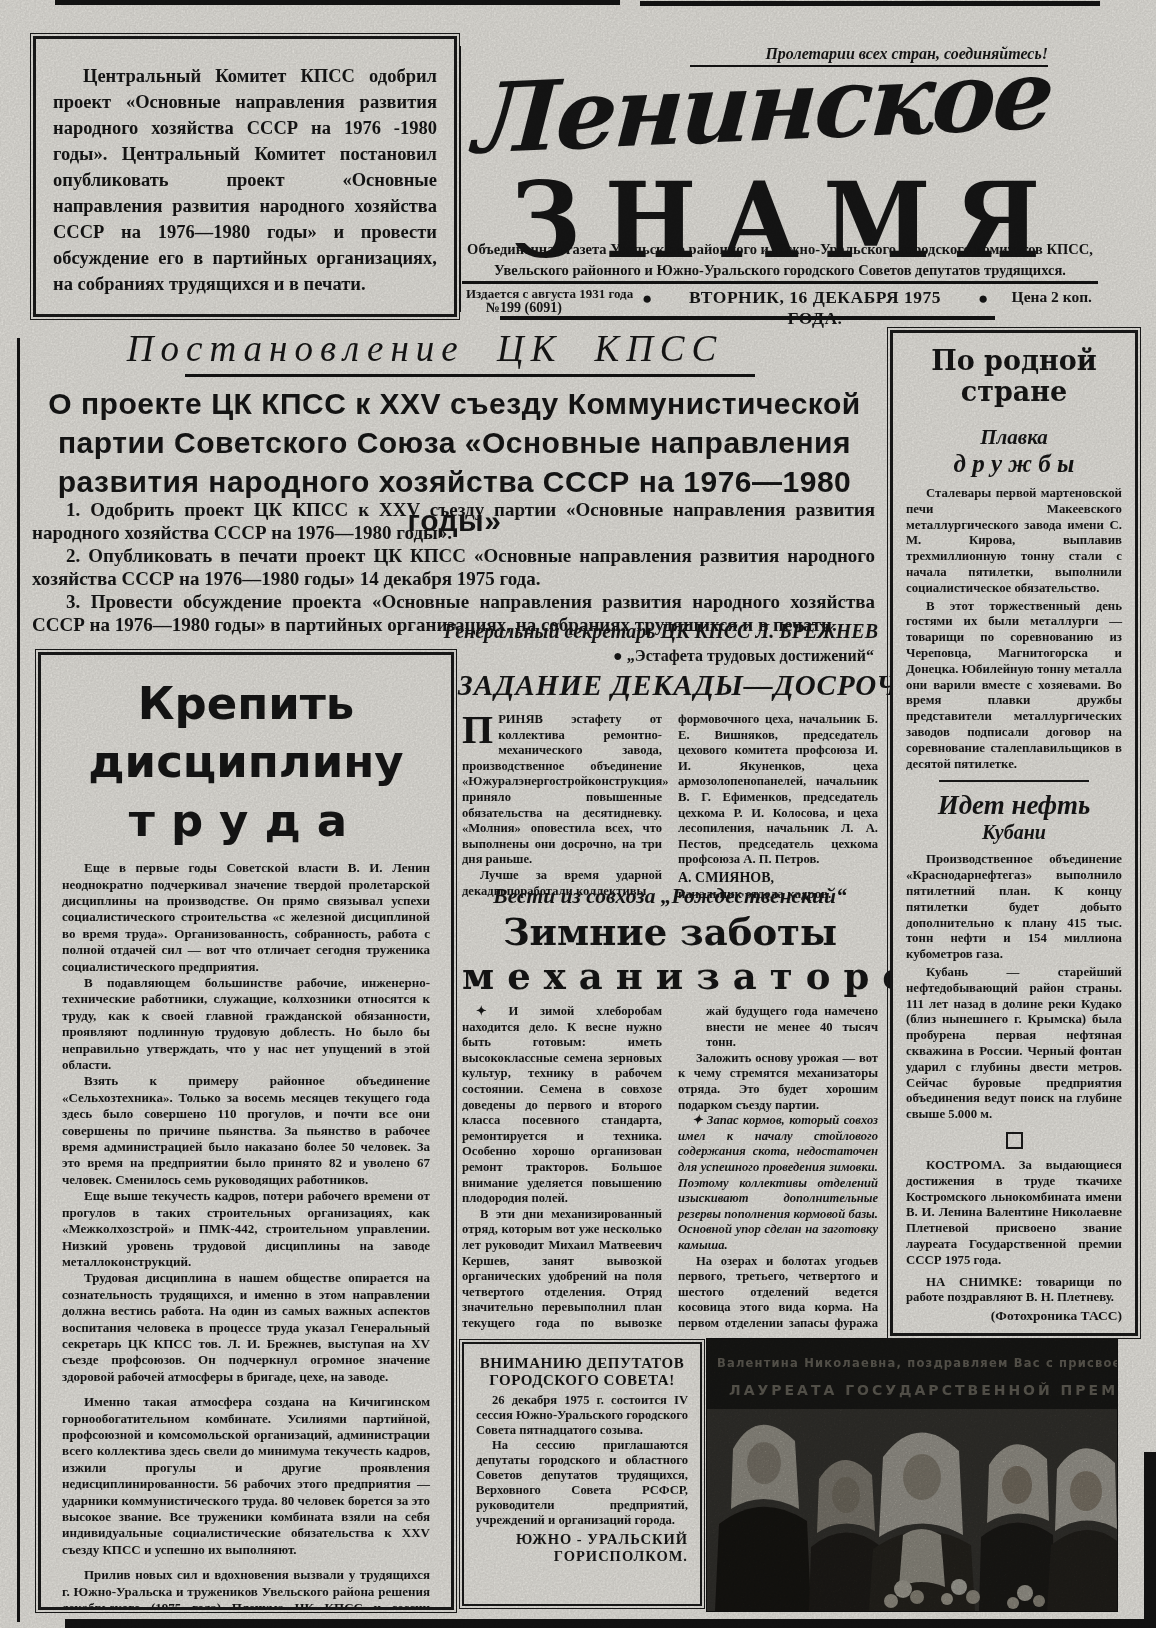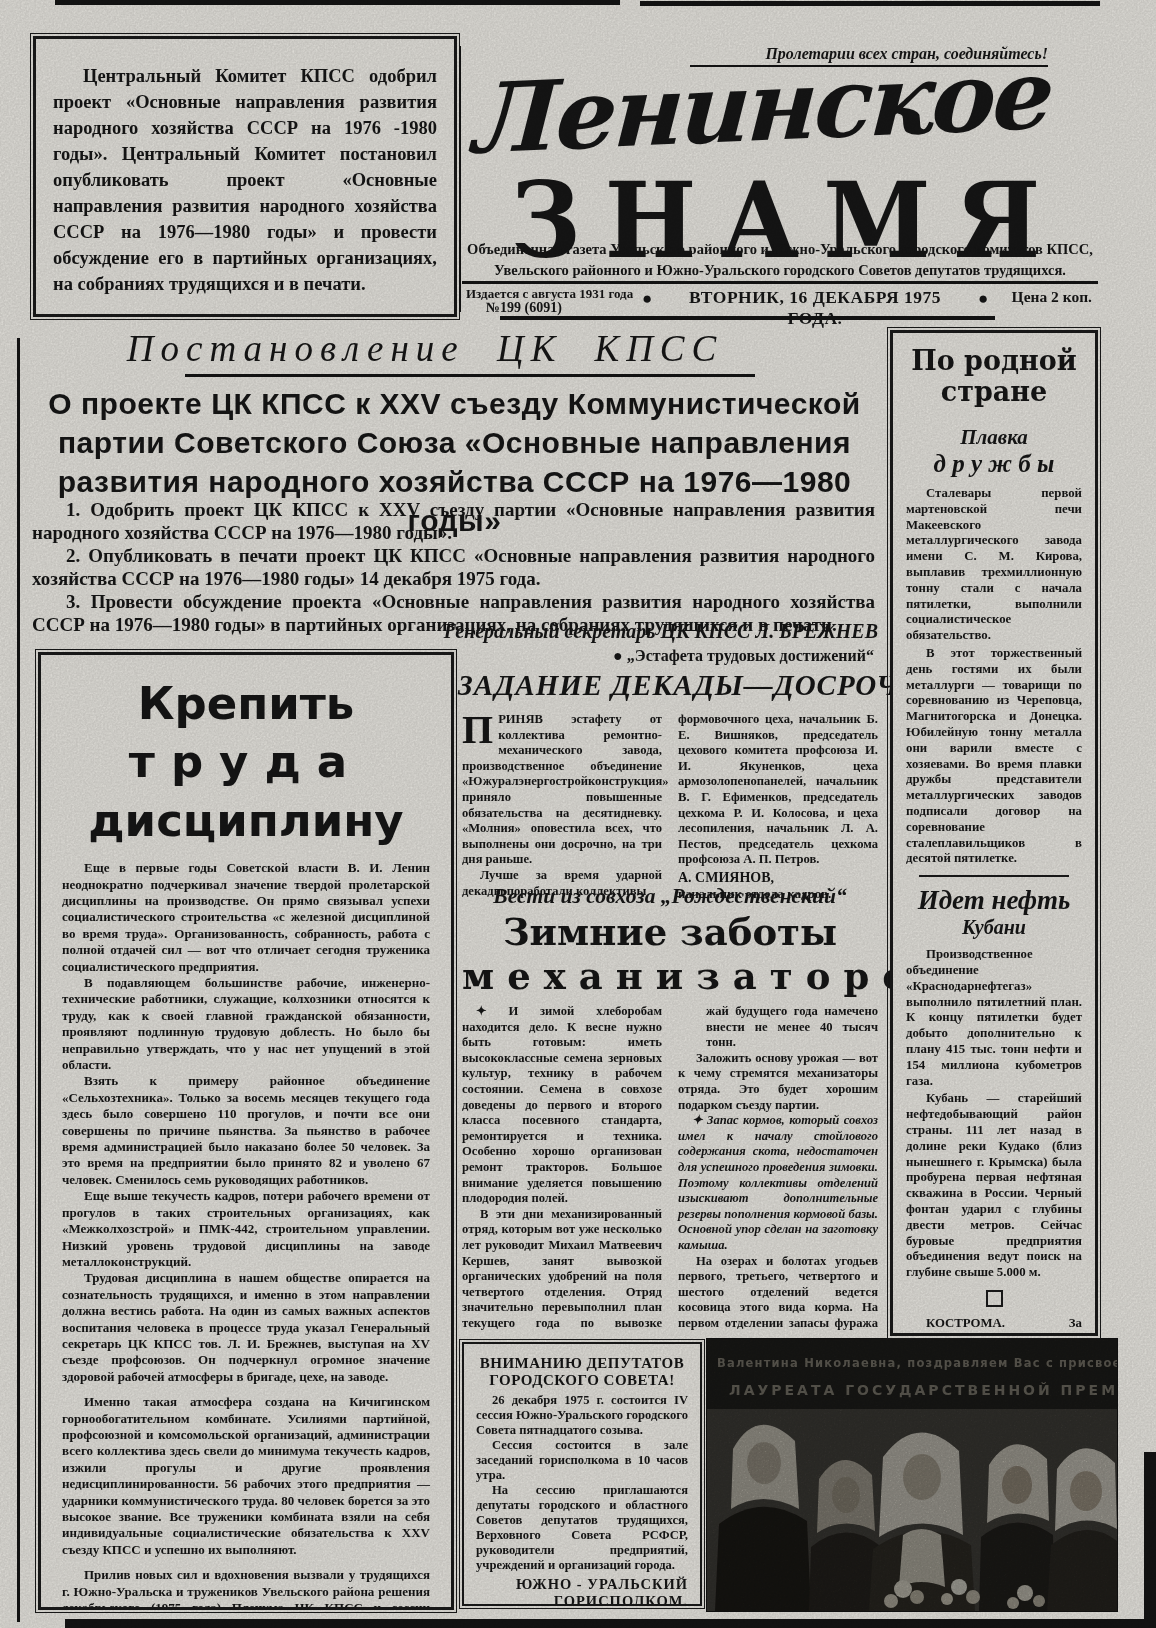--- a/index.html
+++ b/index.html
@@ -95,22 +95,22 @@
   </div>
   <div class="abs decree-items" style="left:32px;top:498px;width:843px;">
     <p>1. Одобрить проект ЦК КПСС к XXV съезду партии «Основные направления развития народного хозяйства СССР на 1976—1980 годы».</p>
     <p>2. Опубликовать в печати проект ЦК КПСС «Основные направления развития народного хозяйства СССР на 1976—1980 годы» 14 декабря 1975 года.</p>
     <p>3. Провести обсуждение проекта «Основные направления развития народного хозяйства СССР на 1976—1980 годы» в партийных организациях, на собраниях трудящихся и в печати.</p>
   </div>
   <div class="abs b i rt" style="left:380px;top:620px;width:498px;font-size:20px;">Генеральный секретарь ЦК КПСС Л. БРЕЖНЕВ</div>
 
   <div class="abs dblbox" style="left:38px;top:652px;width:416px;height:958px;box-sizing:border-box;padding:16px 19px;overflow:hidden;">
     <div class="disc-title" style="font-size:45px;margin-top:8px;">Крепить</div>
+    <div class="disc-title" style="font-size:45px;margin-top:8px;">дисциплину</div>
     <div class="disc-title" style="font-size:45px;margin-top:8px;letter-spacing:16px;">труда</div>
-    <div class="disc-title" style="font-size:45px;margin-top:8px;">дисциплину</div>
     <div class="disc-body bodytext" style="margin-top:14px;">
       <p>Еще в первые годы Советской власти В. И. Ленин неоднократно подчеркивал значение твердой пролетарской дисциплины на производстве. Он прямо связывал успехи социалистического строительства «с железной дисциплиной во время труда». Организованность, собранность, работа с полной отдачей сил — вот что отличает сегодня труженика социалистического предприятия.</p>
       <p>В подавляющем большинстве рабочие, инженерно-технические работники, служащие, колхозники относятся к труду, как к своей главной гражданской обязанности, проявляют подлинную трудовую доблесть. Но было бы неправильно утверждать, что у нас нет упущений в этой области.</p>
       <p>Взять к примеру районное объединение «Сельхозтехника». Только за восемь месяцев текущего года здесь было совершено 110 прогулов, и почти все они совершены по причине пьянства. За пьянство в рабочее время администрацией было наказано более 50 человек. За это время на предприятии было принято 82 и уволено 67 человек. Сменилось семь руководящих работников.</p>
       <p>Еще выше текучесть кадров, потери рабочего времени от прогулов в таких строительных организациях, как «Межколхозстрой» и ПМК-442, строительном управлении. Низкий уровень трудовой дисциплины на заводе металлоконструкций.</p>
       <p>Трудовая дисциплина в нашем обществе опирается на сознательность трудящихся, и именно в этом направлении должна вестись работа. На один из самых важных аспектов воспитания человека в процессе труда указал Генеральный секретарь ЦК КПСС тов. Л. И. Брежнев, выступая на XV съезде профсоюзов. Он подчеркнул огромное значение здоровой рабочей атмосферы в бригаде, цехе, на заводе.</p>
       <p style="margin-top:9px;">Именно такая атмосфера создана на Кичигинском горнообогатительном комбинате. Усилиями партийной, профсоюзной и комсомольской организаций, администрации всего коллектива здесь свели до минимума текучесть кадров, изжили прогулы и другие проявления недисциплинированности. 56 рабочих этого предприятия — ударники коммунистического труда. 80 человек борется за это высокое звание. Все труженики комбината взяли на себя индивидуальные социалистические обязательства к XXV съезду КПСС и успешно их выполняют.</p>
       <p style="margin-top:9px;">Прилив новых сил и вдохновения вызвали у трудящихся г. Южно-Уральска и тружеников Увельского района решения декабрьского (1975 года) Пленума ЦК КПСС и сессии Верховного Совета СССР. Выдвинутые партией планы целиком отвечают интересам трудящихся и закономерно становятся их кровным делом. Партийные и другие общественные организации, развертывая соревнования в честь XXV съезда КПСС, призваны усилить борьбу за крепкую трудовую дисциплину. Высокая организованность трудовых коллективов позволит поднять эффективность общественного производства и на этой основе быстрее двигать дело коммунистического строительства.</p>
     </div>
   </div>
@@ -143,21 +143,20 @@
       <p style="text-indent:14px;font-style:italic;">✦ Запас кормов, который совхоз имел к началу стойлового содержания скота, недостаточен для успешного проведения зимовки. Поэтому коллективы отделений изыскивают дополнительные резервы пополнения кормовой базы. Основной упор сделан на заготовку камыша.</p>
       <p>На озерах и болотах угодьев первого, третьего, четвертого и шестого отделений ведется косовица этого вида корма. На первом отделении запасы фуража пополнены на 103 тонны, на четвертом — на 55 тонн. Только за последние дни на фуражные дворы поступило 27 тонн камыша.</p>
     </div>
   </div>
 
   <div class="abs thinbox" style="left:462px;top:1342px;width:240px;height:264px;box-sizing:border-box;padding:11px 12px;overflow:hidden;background:#ebe9e3;">
     <div class="ctr b" style="font-size:15px;letter-spacing:0.5px;">ВНИМАНИЮ ДЕПУТАТОВ</div>
     <div class="ctr b" style="font-size:15px;letter-spacing:0.5px;">ГОРОДСКОГО СОВЕТА!</div>
     <div class="bodytext" style="margin-top:4px;">
       <p style="font-size:12.6px;line-height:15px;text-indent:16px;">26 декабря 1975 г. состоится IV сессия Южно-Уральского городского Совета пятнадцатого созыва.</p>
-      <p style="font-size:12.6px;line-height:15px;text-indent:16px;">Сессия состоится в зале заседаний горисполкома в 10 часов утра.</p>
       <p style="font-size:12.6px;line-height:15px;text-indent:16px;">На сессию приглашаются депутаты городского и областного Советов депутатов трудящихся, Верховного Совета РСФСР, руководители предприятий, учреждений и организаций города.</p>
     </div>
     <div class="rt b" style="font-size:14.5px;margin-top:3px;letter-spacing:1px;">ЮЖНО - УРАЛЬСКИЙ</div>
     <div class="rt b" style="font-size:14.5px;letter-spacing:1px;">ГОРИСПОЛКОМ.</div>
   </div>
 
   <div class="abs" style="left:706px;top:1338px;width:410px;height:272px;border:1px solid #111;overflow:hidden;">
     <svg width="410" height="272" viewBox="0 0 410 272">
       <rect width="410" height="272" fill="#4a4742"></rect>
       <rect width="410" height="70" fill="#23221f"></rect>
@@ -203,21 +202,21 @@
           <circle cx="306" cy="264" r="6" fill="#d2ccbb"></circle>
       </g>
       <rect width="410" height="272" filter="url(#photograin)" opacity="0.35"></rect>
       <filter id="photograin">
           <feTurbulence type="fractalNoise" baseFrequency="0.8" numOctaves="2" stitchTiles="stitch"></feTurbulence>
           <feColorMatrix type="matrix" values="0 0 0 0 0  0 0 0 0 0  0 0 0 0 0  0.8 0.8 0.8 0 0"></feColorMatrix>
         </filter>
     </svg>
   </div>
 
-  <div class="abs dblbox" style="left:890px;top:330px;width:208px;height:1006px;box-sizing:border-box;padding:12px 13px;overflow:hidden;">
+  <div class="abs dblbox" style="left:890px;top:330px;width:248px;height:1006px;box-sizing:border-box;padding:12px 13px;overflow:hidden;">
     <div class="ctr b" style="font-size:27px;font-family:'DejaVu Serif',serif;line-height:1.15;">По родной</div>
     <div class="ctr b" style="font-size:27px;font-family:'DejaVu Serif',serif;line-height:1.15;">стране</div>
     <div class="ctr b i" style="font-size:21px;margin-top:18px;">Плавка</div>
     <div class="ctr b i" style="font-size:25px;">д р у ж б ы</div>
     <div class="country-body" style="margin-top:8px;">
       <p>Сталевары первой мартеновской печи Макеевского металлургического завода имени С. М. Кирова, выплавив трехмиллионную тонну стали с начала пятилетки, выполнили социалистическое обязательство.</p>
       <p>В этот торжественный день гостями их были металлурги — товарищи по соревнованию из Череповца, Магнитогорска и Донецка. Юбилейную тонну металла они варили вместе с хозяевами. Во время плавки дружбы представители металлургических заводов подписали договор на соревнование сталеплавильщиков в десятой пятилетке.</p>
     </div>
     <div class="sep" style="width:150px;"></div>
     <div class="ctr b i" style="font-size:27px;">Идет нефть</div>

